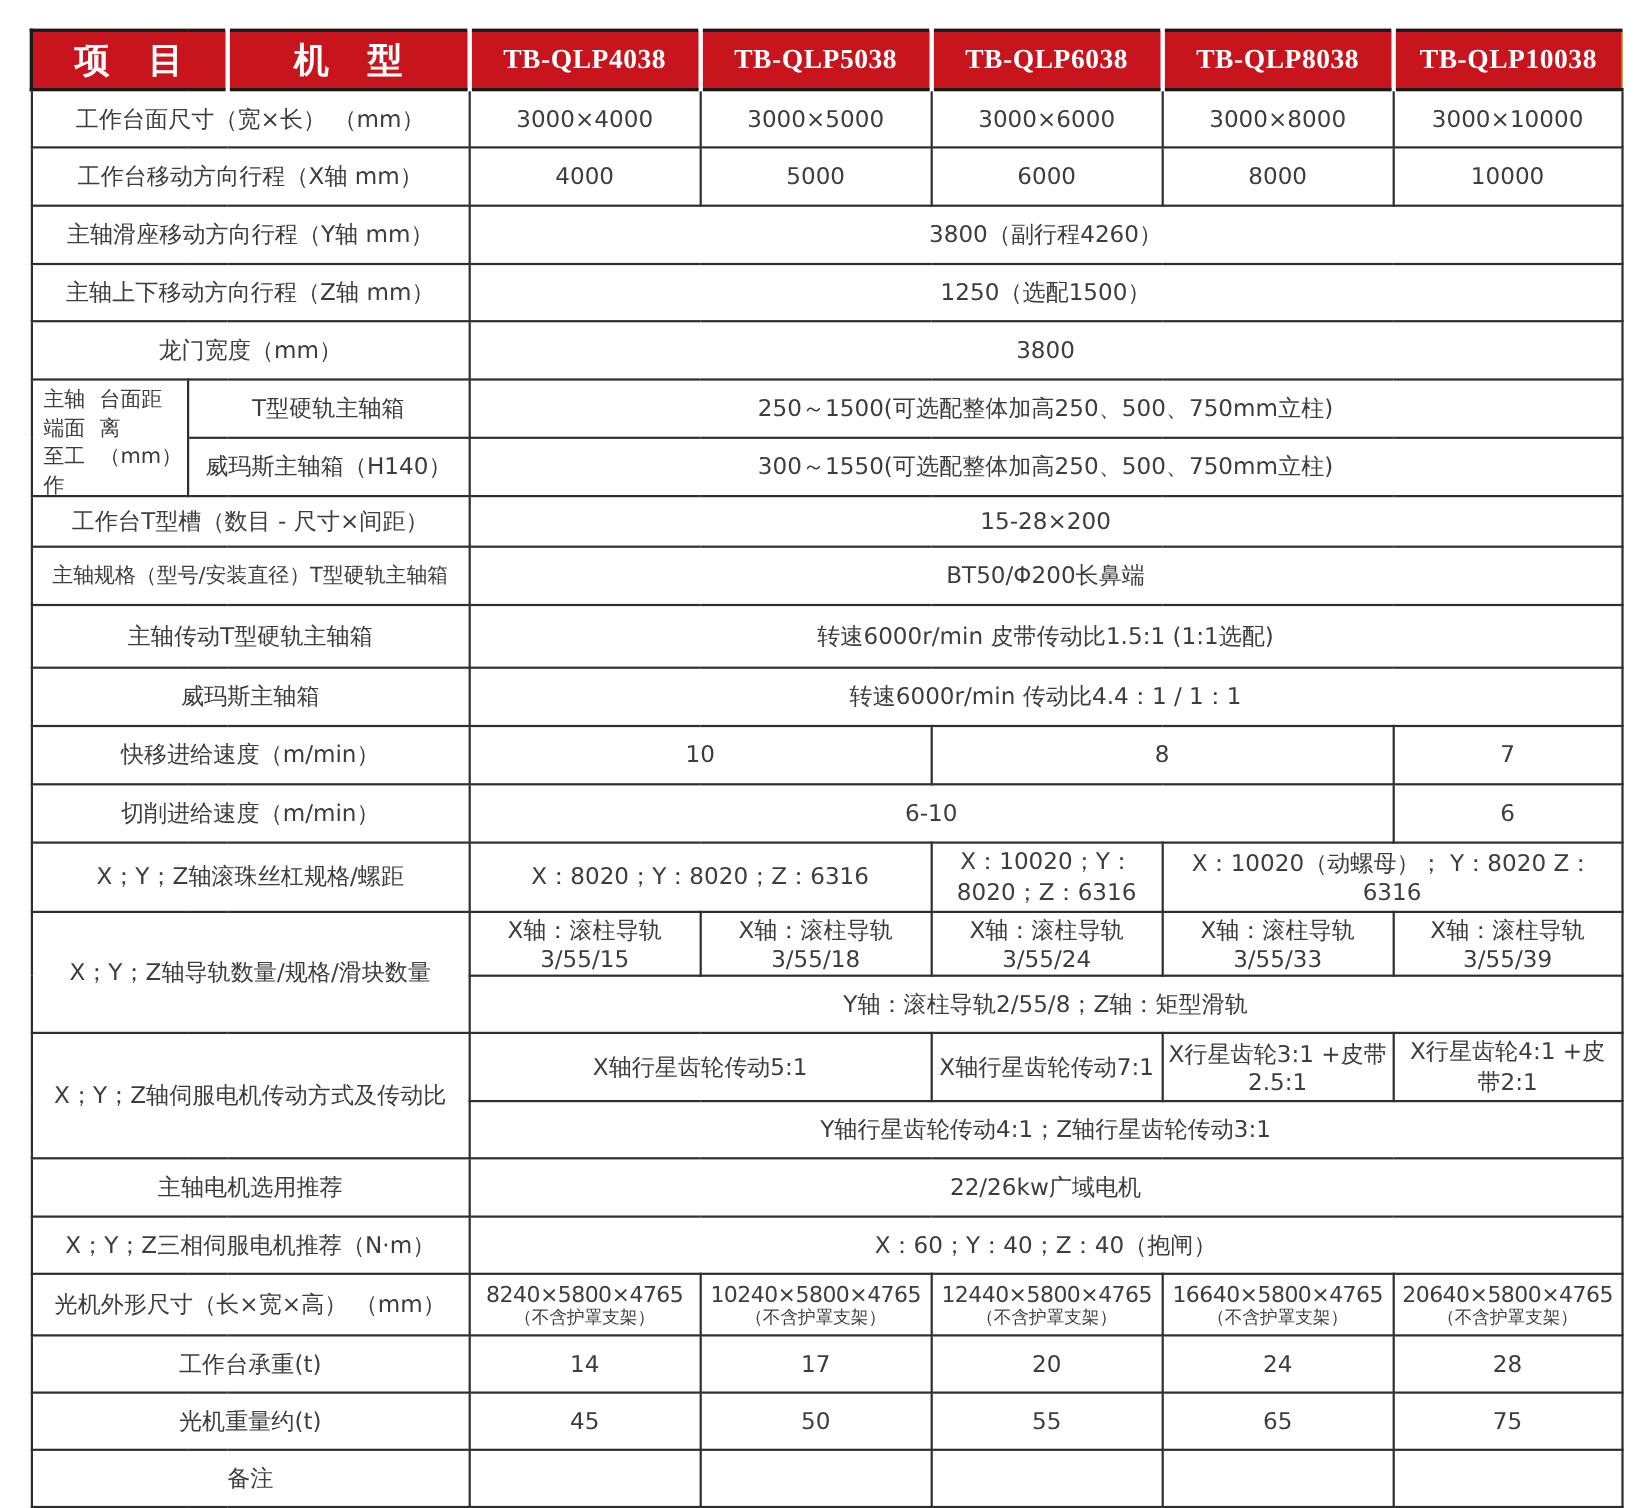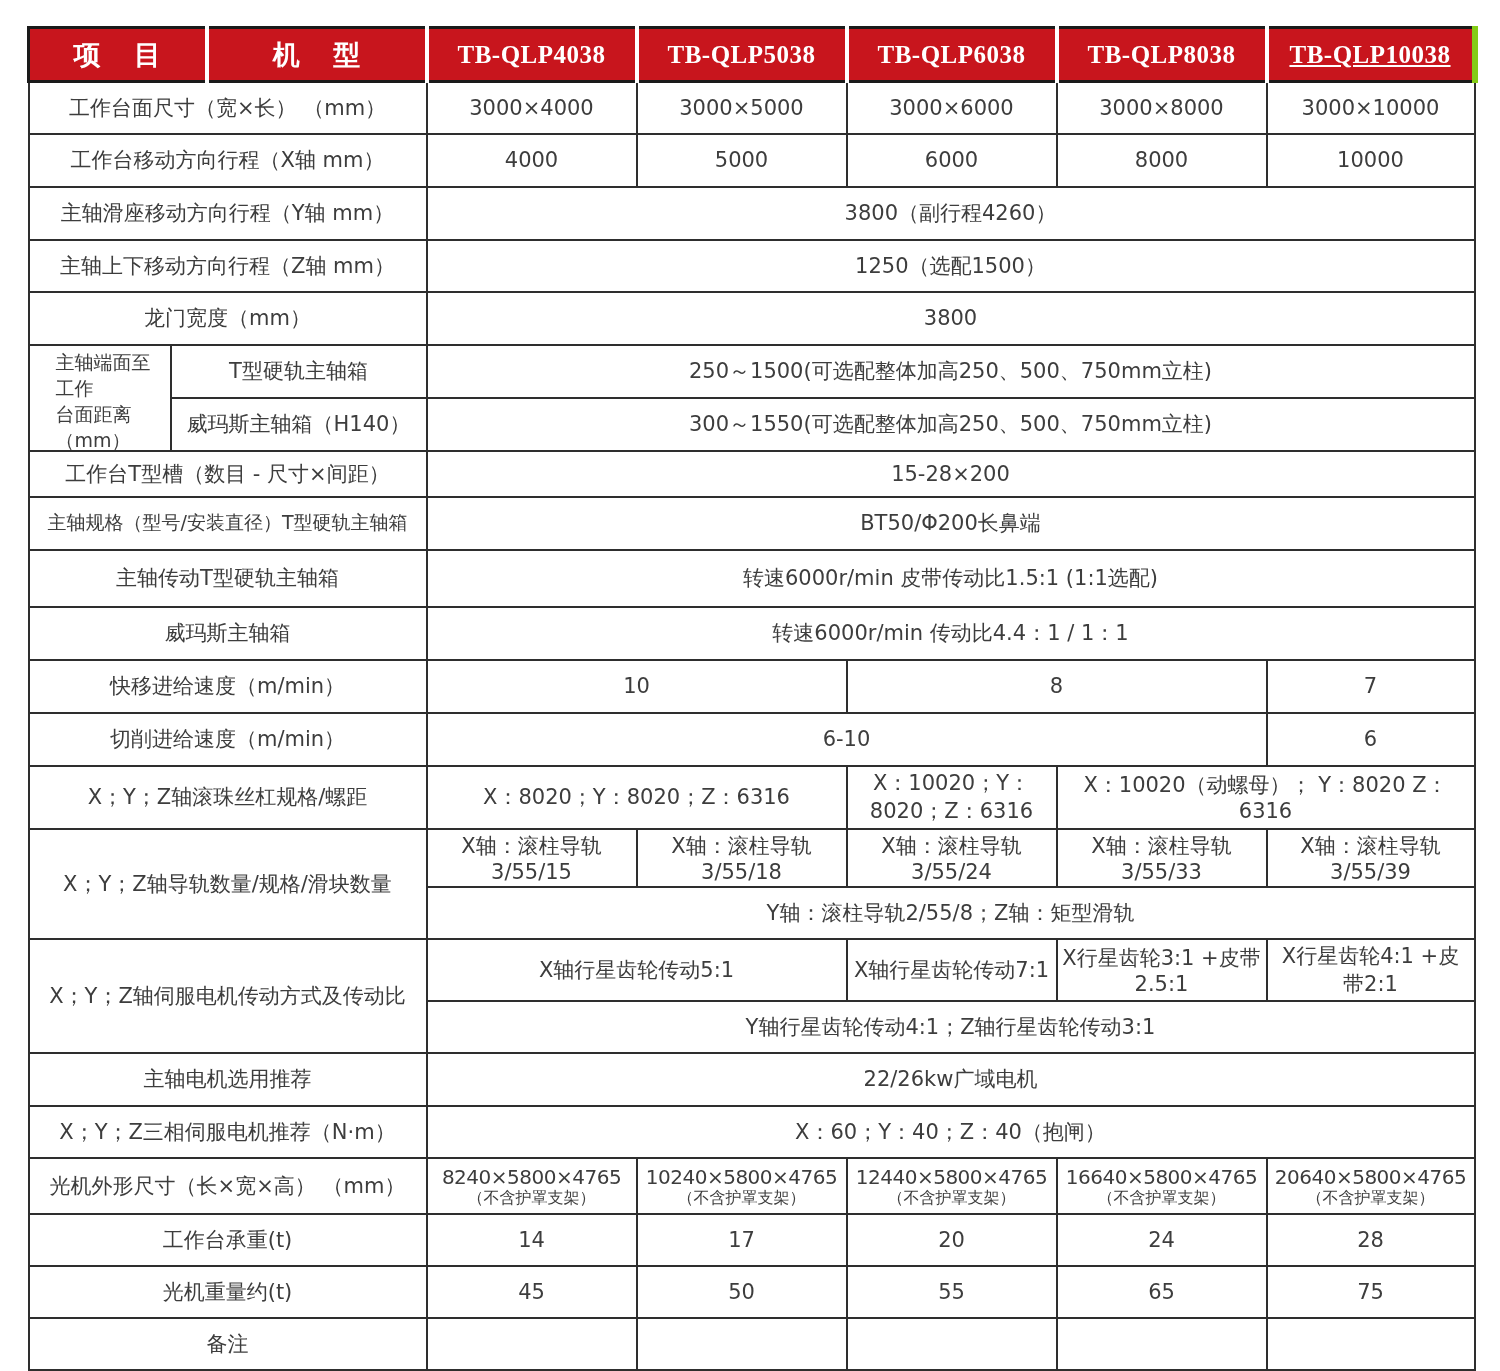--- a/index.html
+++ b/index.html
@@ -32,49 +32,48 @@
     color:#ffffff;
     border:0;
     border-left:4px solid #ffffff;
     border-top:3px solid #1a1a1a;
     border-bottom:3px solid #1a1a1a;
     height:51px;
     vertical-align:middle;
     padding:0;
   }
   thead th:first-child{border-left:3px solid #1a1a1a;}
-  thead th:last-child{border-right:6px solid #84cc16;text-decoration:underline;}
+  thead th:last-child{border-right:1px solid #84cc16;}
   .head-cn{
-    font-size:27px;
+    font-size:32px;
     font-weight:bold;
     letter-spacing:12px;
     text-indent:12px;
   }
   .model{
     font-family:"Liberation Serif","DejaVu Serif",serif;
     font-weight:bold;
     font-size:25px;
     letter-spacing:0.5px;
   }
   
   td.label{
     text-align:left;
     padding-left:13px;
     font-size:20px;
   }
   td.small{font-size:17px;padding:2px 2px;}
   td.mid{font-size:18px;}
   .group-label{
     display:flex;
-    flex-direction:column;
+    flex-direction:row;
     justify-content:space-around;
     height:96px;
     text-align:left;
     font-size:19px;
-    margin-left:16px;
   }
   .dim-note{
     display:block;
     font-size:16px;
     line-height:1.1;
   }
   .dim-val{
     display:block;
     font-size:20px;
     line-height:1.2;

